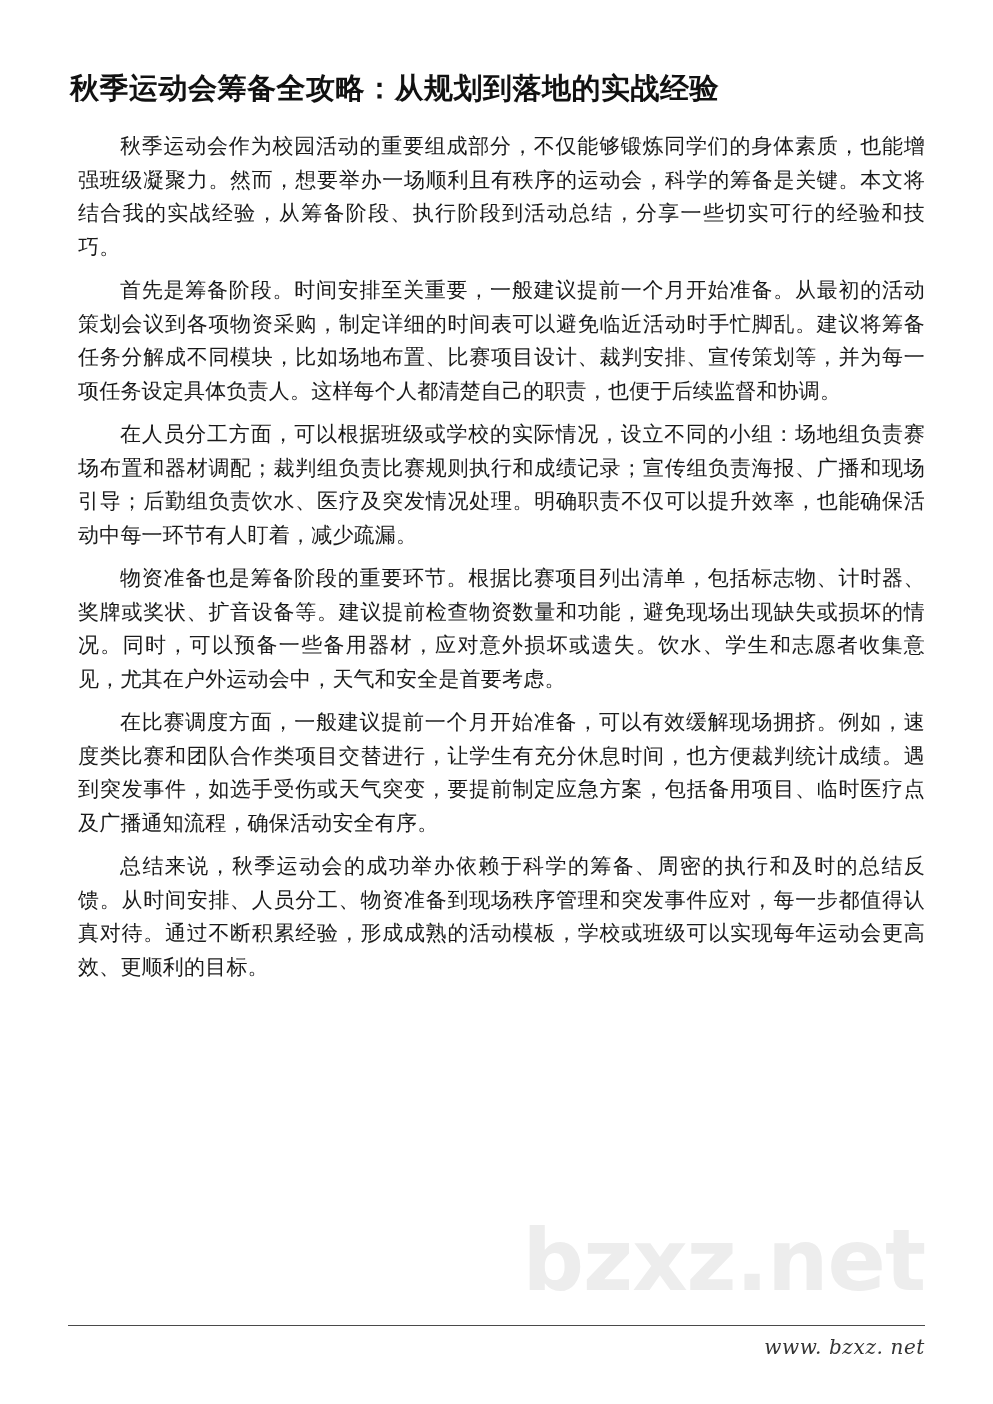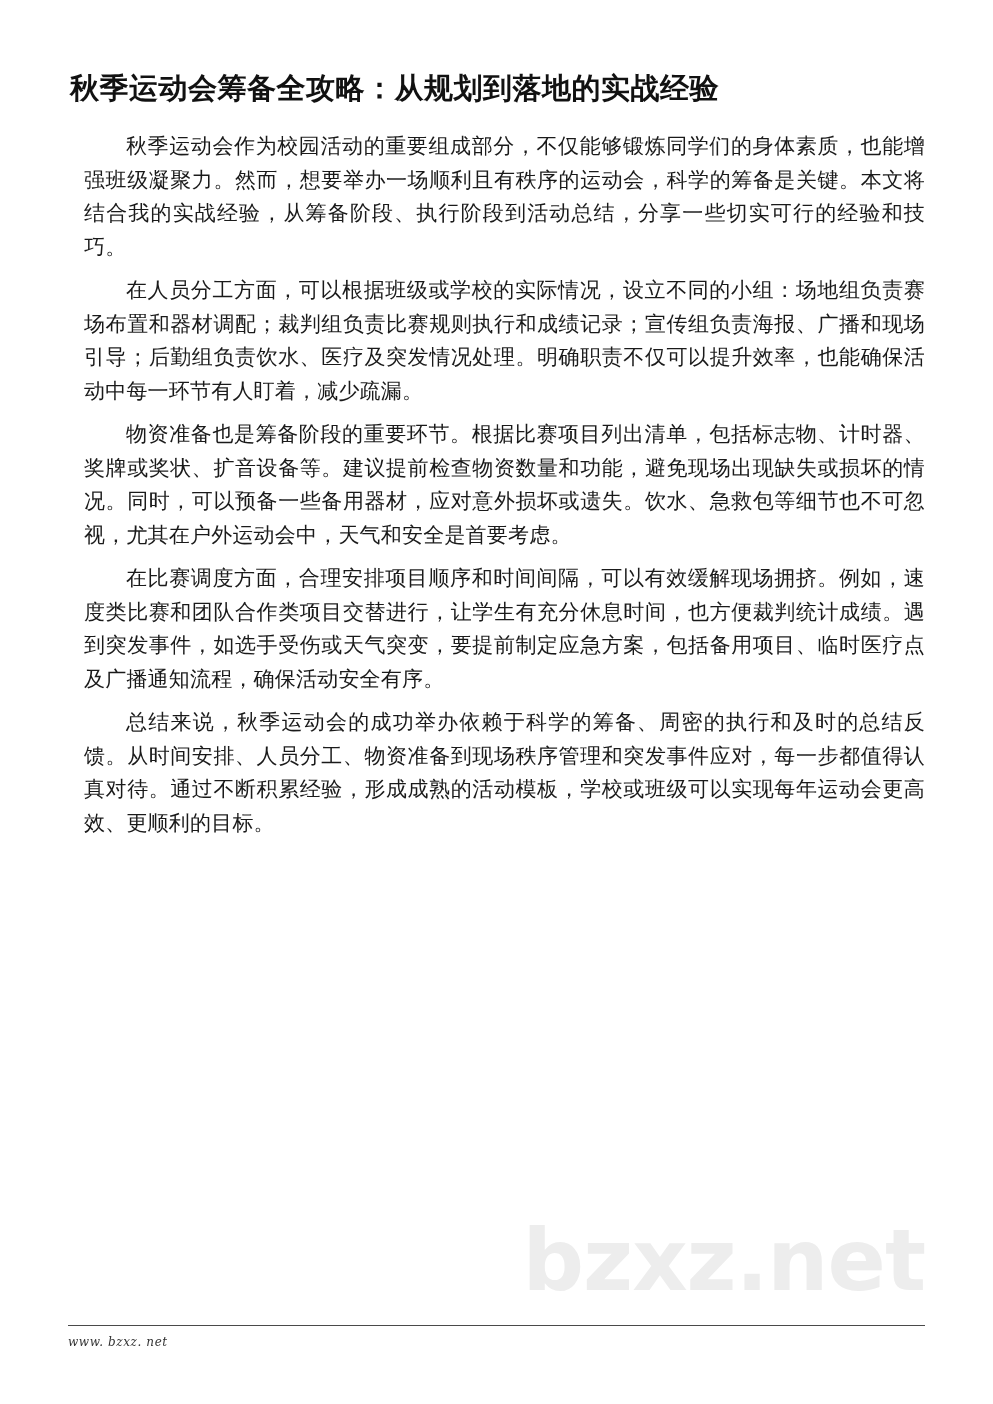--- a/index.html
+++ b/index.html
@@ -53,21 +53,21 @@
     line-height: 40px;
     color: #111111;
     letter-spacing: 0.5px;
   }
 
   #body-text {
     margin-top: 22px;
   }
 
   .para {
-    margin: 0 0 10px 14px;
+    margin: 0 0 10px 8px;
     font-family: "DejaVu Serif", "Liberation Serif", serif;
     font-size: 21px;
     line-height: 33.5px;
     color: #1a1a1a;
     text-align: justify;
     text-justify: inter-ideograph;
     text-indent: 2em;
     letter-spacing: 0.2px;
   }
   .para:last-child { margin-bottom: 0; }
@@ -80,44 +80,45 @@
     top: 1325px;
     z-index: 3;
   }
   #footer-rule {
     width: 100%;
     height: 0;
     border-top: 1.4px solid #4a4a4a;
   }
   #footer-text {
     margin-top: 9px;
-    text-align: left;
+    text-align: right;
     font-family: "DejaVu Serif", "Liberation Serif", serif;
     font-style: italic;
-    font-size: 12px;
+    font-size: 20px;
     color: #333333;
     letter-spacing: 0.6px;
   }
 </style>
 </head>
 <body>
 
 <div id="page">
 
   <div id="watermark">bzxz.net</div>
 
   <div id="content">
 
     <h1 id="doc-title">秋季运动会筹备全攻略：从规划到落地的实战经验</h1>
 
     <div id="body-text">
       <p class="para">秋季运动会作为校园活动的重要组成部分，不仅能够锻炼同学们的身体素质，也能增强班级凝聚力。然而，想要举办一场顺利且有秩序的运动会，科学的筹备是关键。本文将结合我的实战经验，从筹备阶段、执行阶段到活动总结，分享一些切实可行的经验和技巧。</p>
+      <p class="para">首先是筹备阶段。时间安排至关重要，一般建议提前一个月开始准备。从最初的活动策划会议到各项物资采购，制定详细的时间表可以避免临近活动时手忙脚乱。建议将筹备任务分解成不同模块，比如场地布置、比赛项目设计、裁判安排、宣传策划等，并为每一项任务设定具体负责人。这样每个人都清楚自己的职责，也便于后续监督和协调。</p>
       <p class="para">在人员分工方面，可以根据班级或学校的实际情况，设立不同的小组：场地组负责赛场布置和器材调配；裁判组负责比赛规则执行和成绩记录；宣传组负责海报、广播和现场引导；后勤组负责饮水、医疗及突发情况处理。明确职责不仅可以提升效率，也能确保活动中每一环节有人盯着，减少疏漏。</p>
-      <p class="para">物资准备也是筹备阶段的重要环节。根据比赛项目列出清单，包括标志物、计时器、奖牌或奖状、扩音设备等。建议提前检查物资数量和功能，避免现场出现缺失或损坏的情况。同时，可以预备一些备用器材，应对意外损坏或遗失。饮水、急救包等细节也不可忽视，尤其在户外运动会中，天气和安全是首要考虑。</p>
-      <p class="para">在比赛调度方面，合理安排项目顺序和时间间隔，可以有效缓解现场拥挤。例如，速度类比赛和团队合作类项目交替进行，让学生有充分休息时间，也方便裁判统计成绩。遇到突发事件，如选手受伤或天气突变，要提前制定应急方案，包括备用项目、临时医疗点及广播通知流程，确保活动安全有序。</p>
+      <p class="para">物资准备也是筹备阶段的重要环节。根据比赛项目列出清单，包括标志物、计时器、奖牌或奖状、扩音设备等。建议提前检查物资数量和功能，避免现场出现缺失或损坏的情况。同时，可以预备一些备用器材，应对意外损坏或遗失。饮水、学生和志愿者收集意见，尤其在户外运动会中，天气和安全是首要考虑。</p>
+      <p class="para">在比赛调度方面，一般建议提前一个月开始准备，可以有效缓解现场拥挤。例如，速度类比赛和团队合作类项目交替进行，让学生有充分休息时间，也方便裁判统计成绩。遇到突发事件，如选手受伤或天气突变，要提前制定应急方案，包括备用项目、临时医疗点及广播通知流程，确保活动安全有序。</p>
       <p class="para">总结来说，秋季运动会的成功举办依赖于科学的筹备、周密的执行和及时的总结反馈。从时间安排、人员分工、物资准备到现场秩序管理和突发事件应对，每一步都值得认真对待。通过不断积累经验，形成成熟的活动模板，学校或班级可以实现每年运动会更高效、更顺利的目标。</p>
     </div>
 
   </div>
 
   <div id="footer">
     <div id="footer-rule"></div>
     <div id="footer-text">www. bzxz. net</div>
   </div>
 

